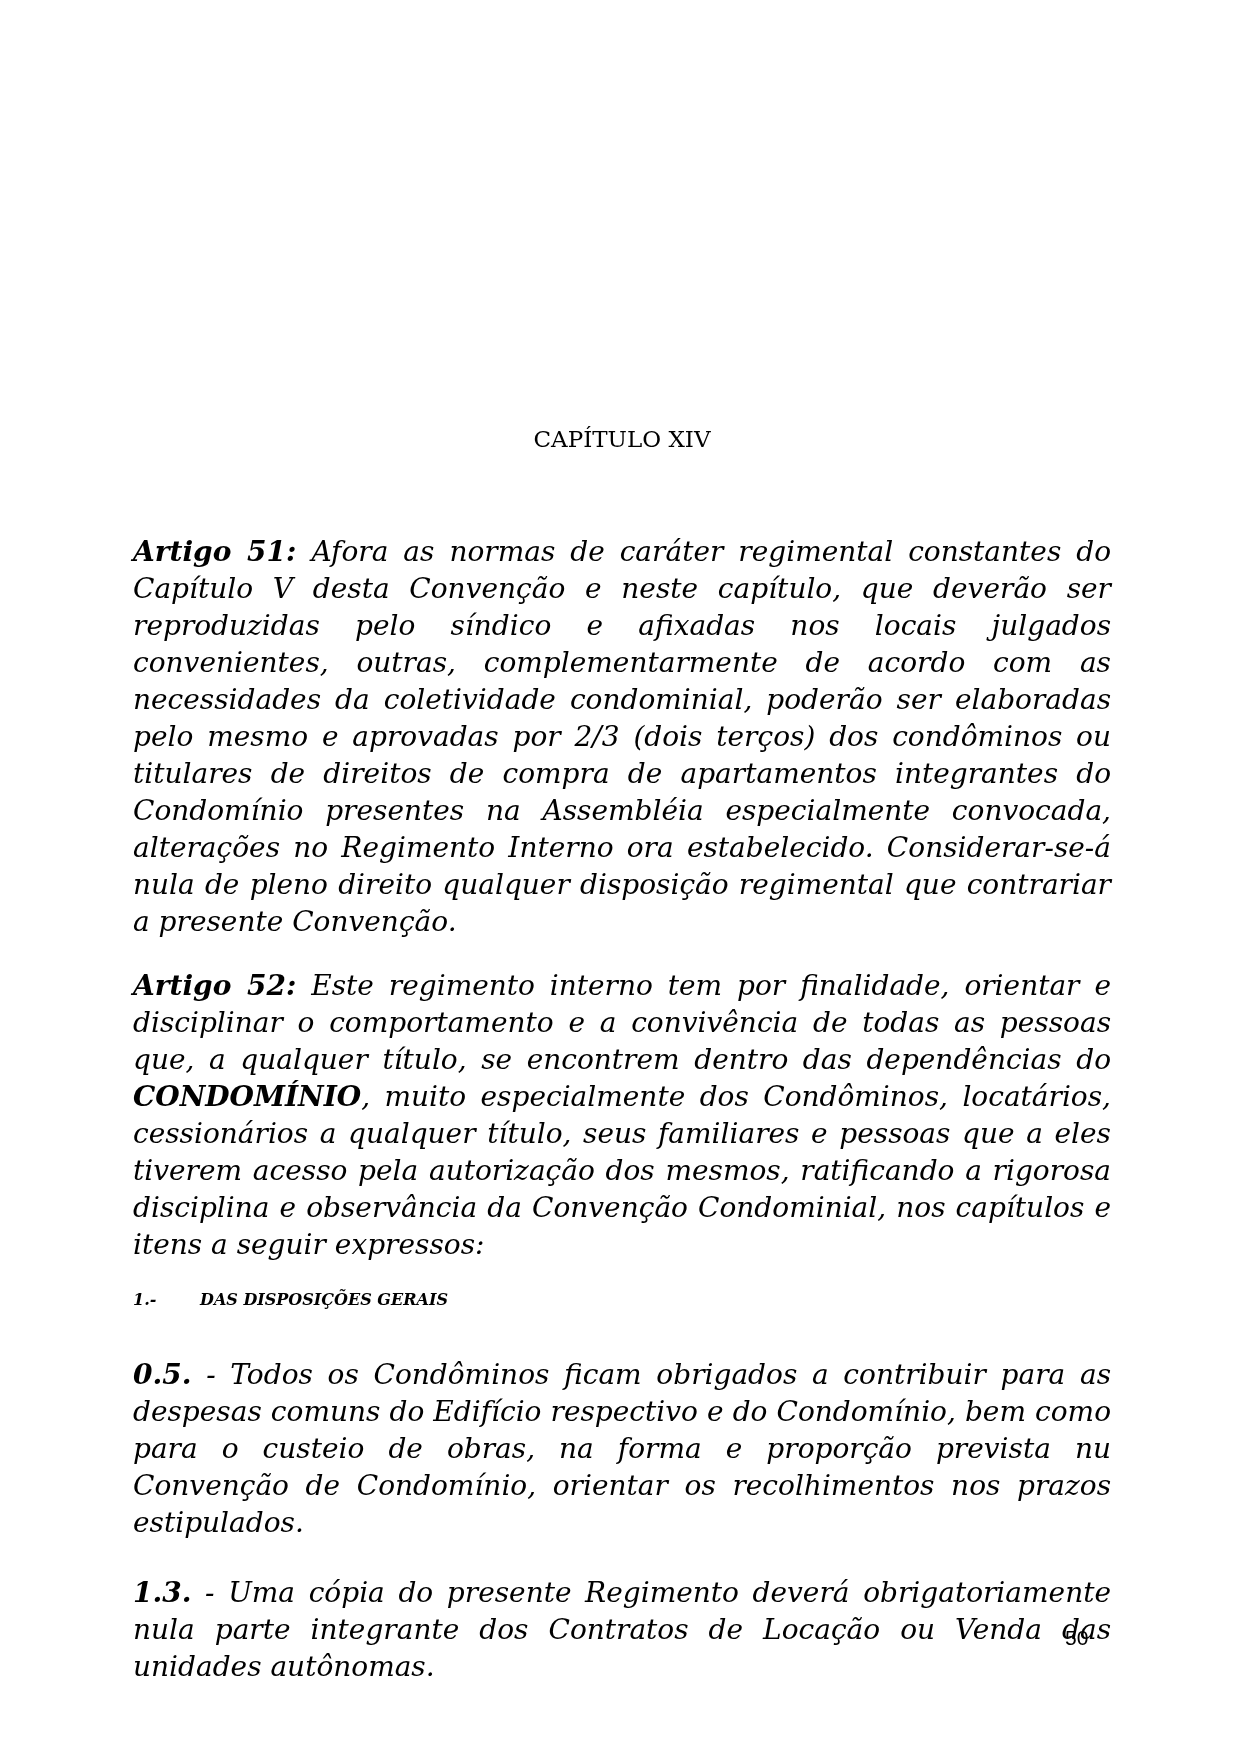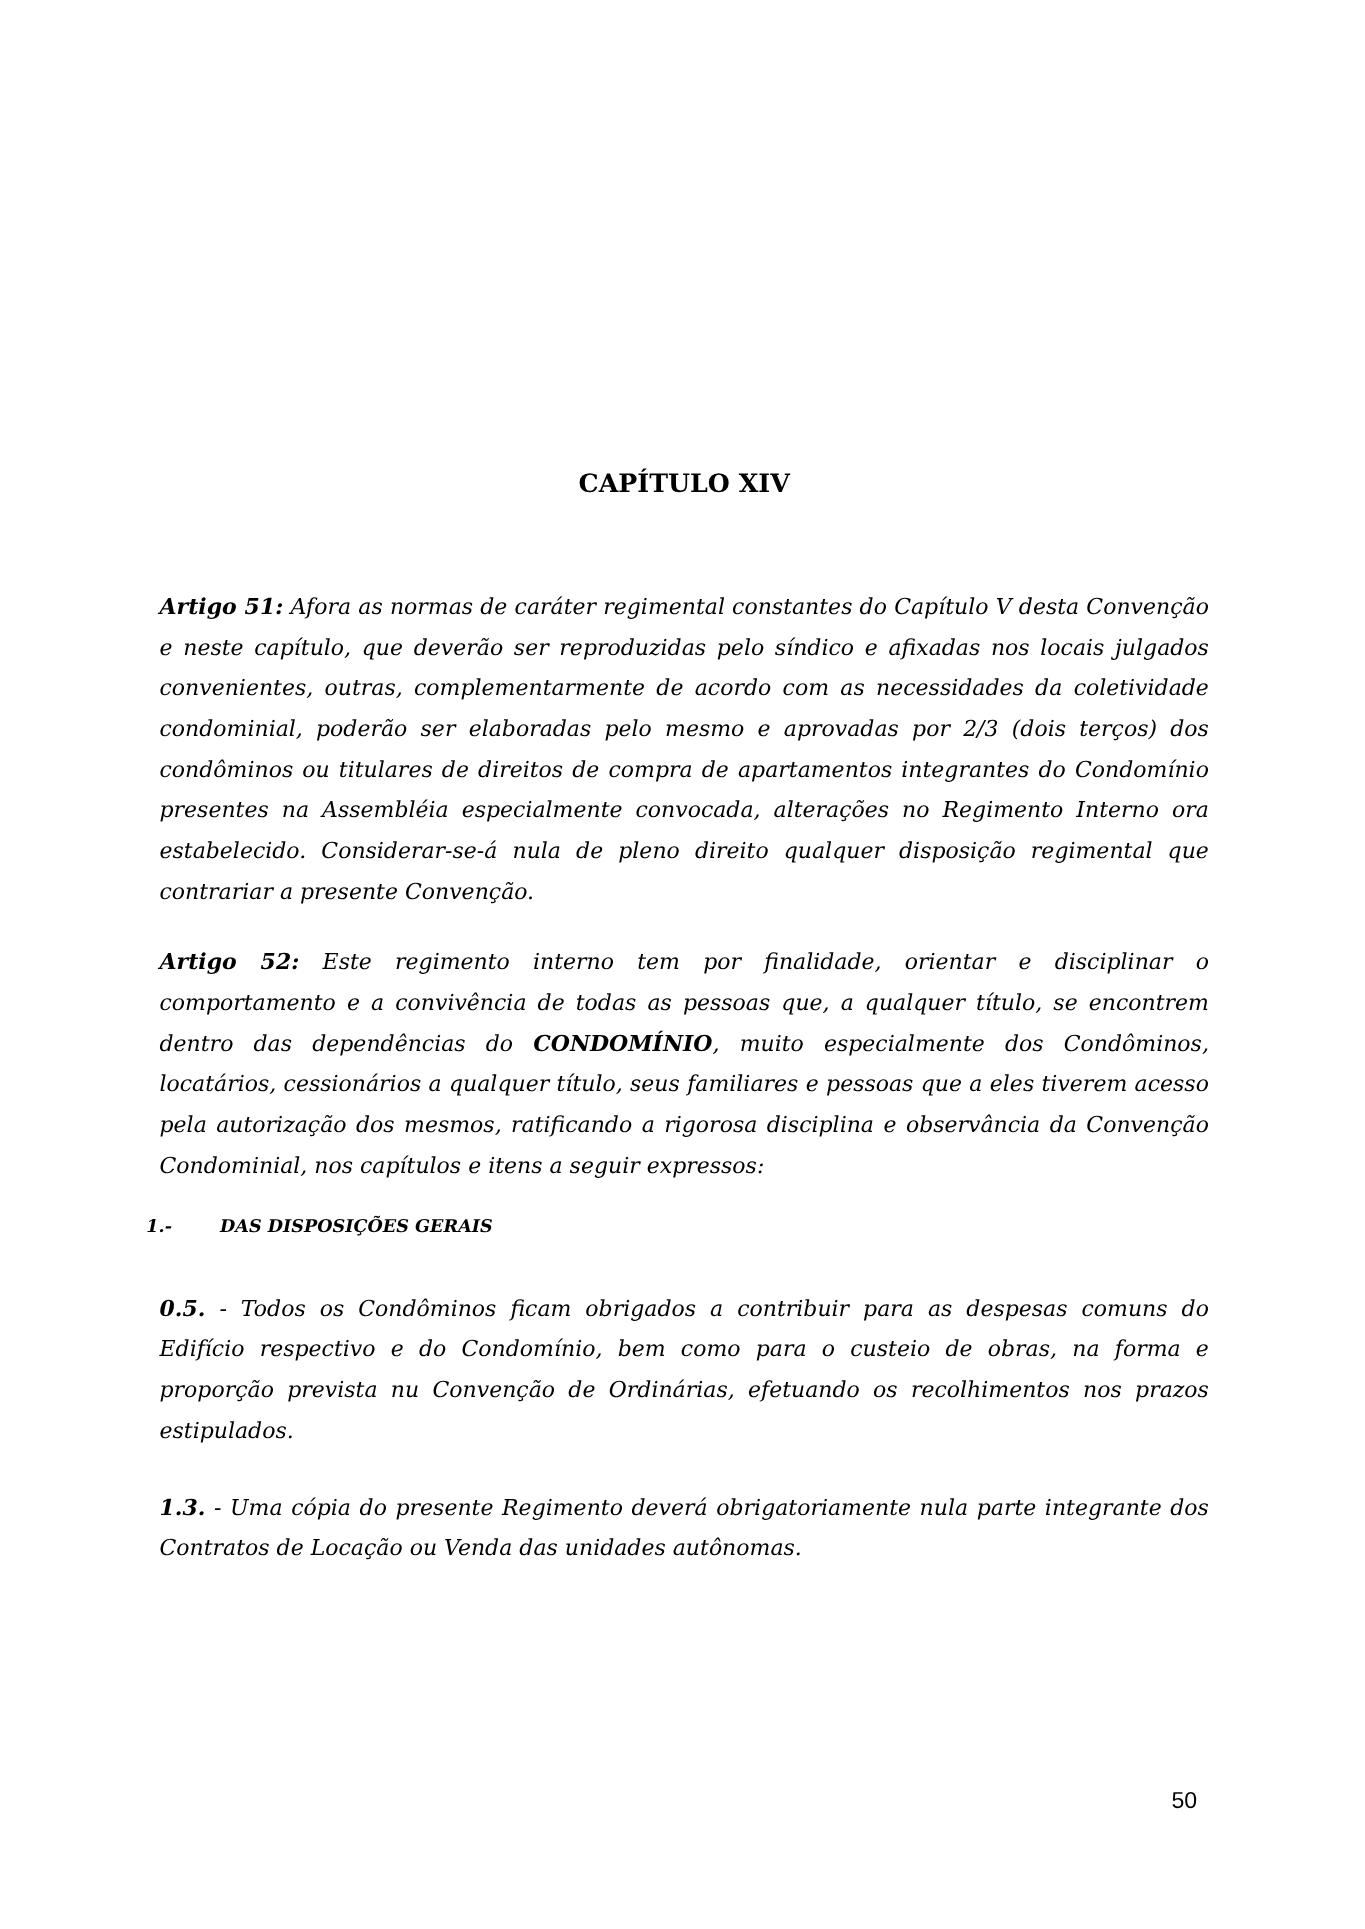--- a/index.html
+++ b/index.html
@@ -15,32 +15,32 @@
     color: #000000;
   }
   .sheet {
     position: absolute;
     left: 133px;
     top: 421px;
     width: 978px;
   }
   .chapter {
     margin: 0;
-    font-weight: bold;
+    font-weight: normal;
     font-style: normal;
     font-size: 23px;
     line-height: 37px;
     text-align: center;
     font-family: "DejaVu Serif", serif;
   }
   .chapter .line { display: block; }
   .para {
-    margin: 12px;
+    margin: 0;
     font-style: italic;
-    font-size: 20px;
+    font-size: 28px;
     line-height: 37px;
     text-align: justify;
     font-family: "DejaVu Serif", serif;
   }
   .para .lead { font-weight: bold; }
   .art51 { margin-top: 75px; }
   .art52 { margin-top: 27px; }
   .emph  { font-weight: bold; }
   .section-heading {
     margin: 18px 0 0 0;
@@ -75,20 +75,20 @@
   <h1 class="chapter">
     <span class="line">CAPÍTULO XIV</span>
   </h1>
 
   <p class="para art51"><span class="lead">Artigo 51:</span><span> Afora as normas de caráter regimental constantes do Capítulo V desta Convenção e neste capítulo, que deverão ser reproduzidas pelo síndico e afixadas nos locais julgados convenientes, outras, complementarmente de acordo com as necessidades da coletividade condominial, poderão ser elaboradas pelo mesmo e aprovadas por 2/3 (dois terços) dos condôminos ou titulares de direitos de compra de apartamentos integrantes do Condomínio presentes na Assembléia especialmente convocada, alterações no Regimento Interno ora estabelecido. Considerar-se-á nula de pleno direito qualquer disposição regimental que contrariar a presente Convenção.</span></p>
 
   <p class="para art52"><span class="lead">Artigo 52:</span><span> Este regimento interno tem por finalidade, orientar e disciplinar o comportamento e a convivência de todas as pessoas que, a qualquer título, se encontrem dentro das dependências do </span><span class="emph">CONDOMÍNIO</span><span>, muito especialmente dos Condôminos, locatários, cessionários a qualquer título, seus familiares e pessoas que a eles tiverem acesso pela autorização dos mesmos, ratificando a rigorosa disciplina e observância da Convenção Condominial, nos capítulos e itens a seguir expressos:</span></p>
 
   <h2 class="section-heading"><span class="sec-num">1.-</span><span>DAS DISPOSIÇÕES GERAIS</span></h2>
 
-  <p class="para item-11"><span class="lead">0.5.</span><span> - Todos os Condôminos ficam obrigados a contribuir para as despesas comuns do Edifício respectivo e do Condomínio, bem como para o custeio de obras, na forma e proporção prevista nu Convenção de Ordinárias, efetuando os recolhimentos nos prazos estipulados.</span></p>
+  <p class="para item-11"><span class="lead">0.5.</span><span> - Todos os Condôminos ficam obrigados a contribuir para as despesas comuns do Edifício respectivo e do Condomínio, bem como para o custeio de obras, na forma e proporção prevista nu Convenção de Condomínio, orientar os recolhimentos nos prazos estipulados.</span></p>
 
 
   <p class="para item-13"><span class="lead">1.3.</span><span> - Uma cópia do presente Regimento deverá obrigatoriamente nula parte integrante dos Contratos de Locação ou Venda das unidades autônomas.</span></p>
 
 </div>
 
 <div class="page-number">50</div>
 
 </body></html>

